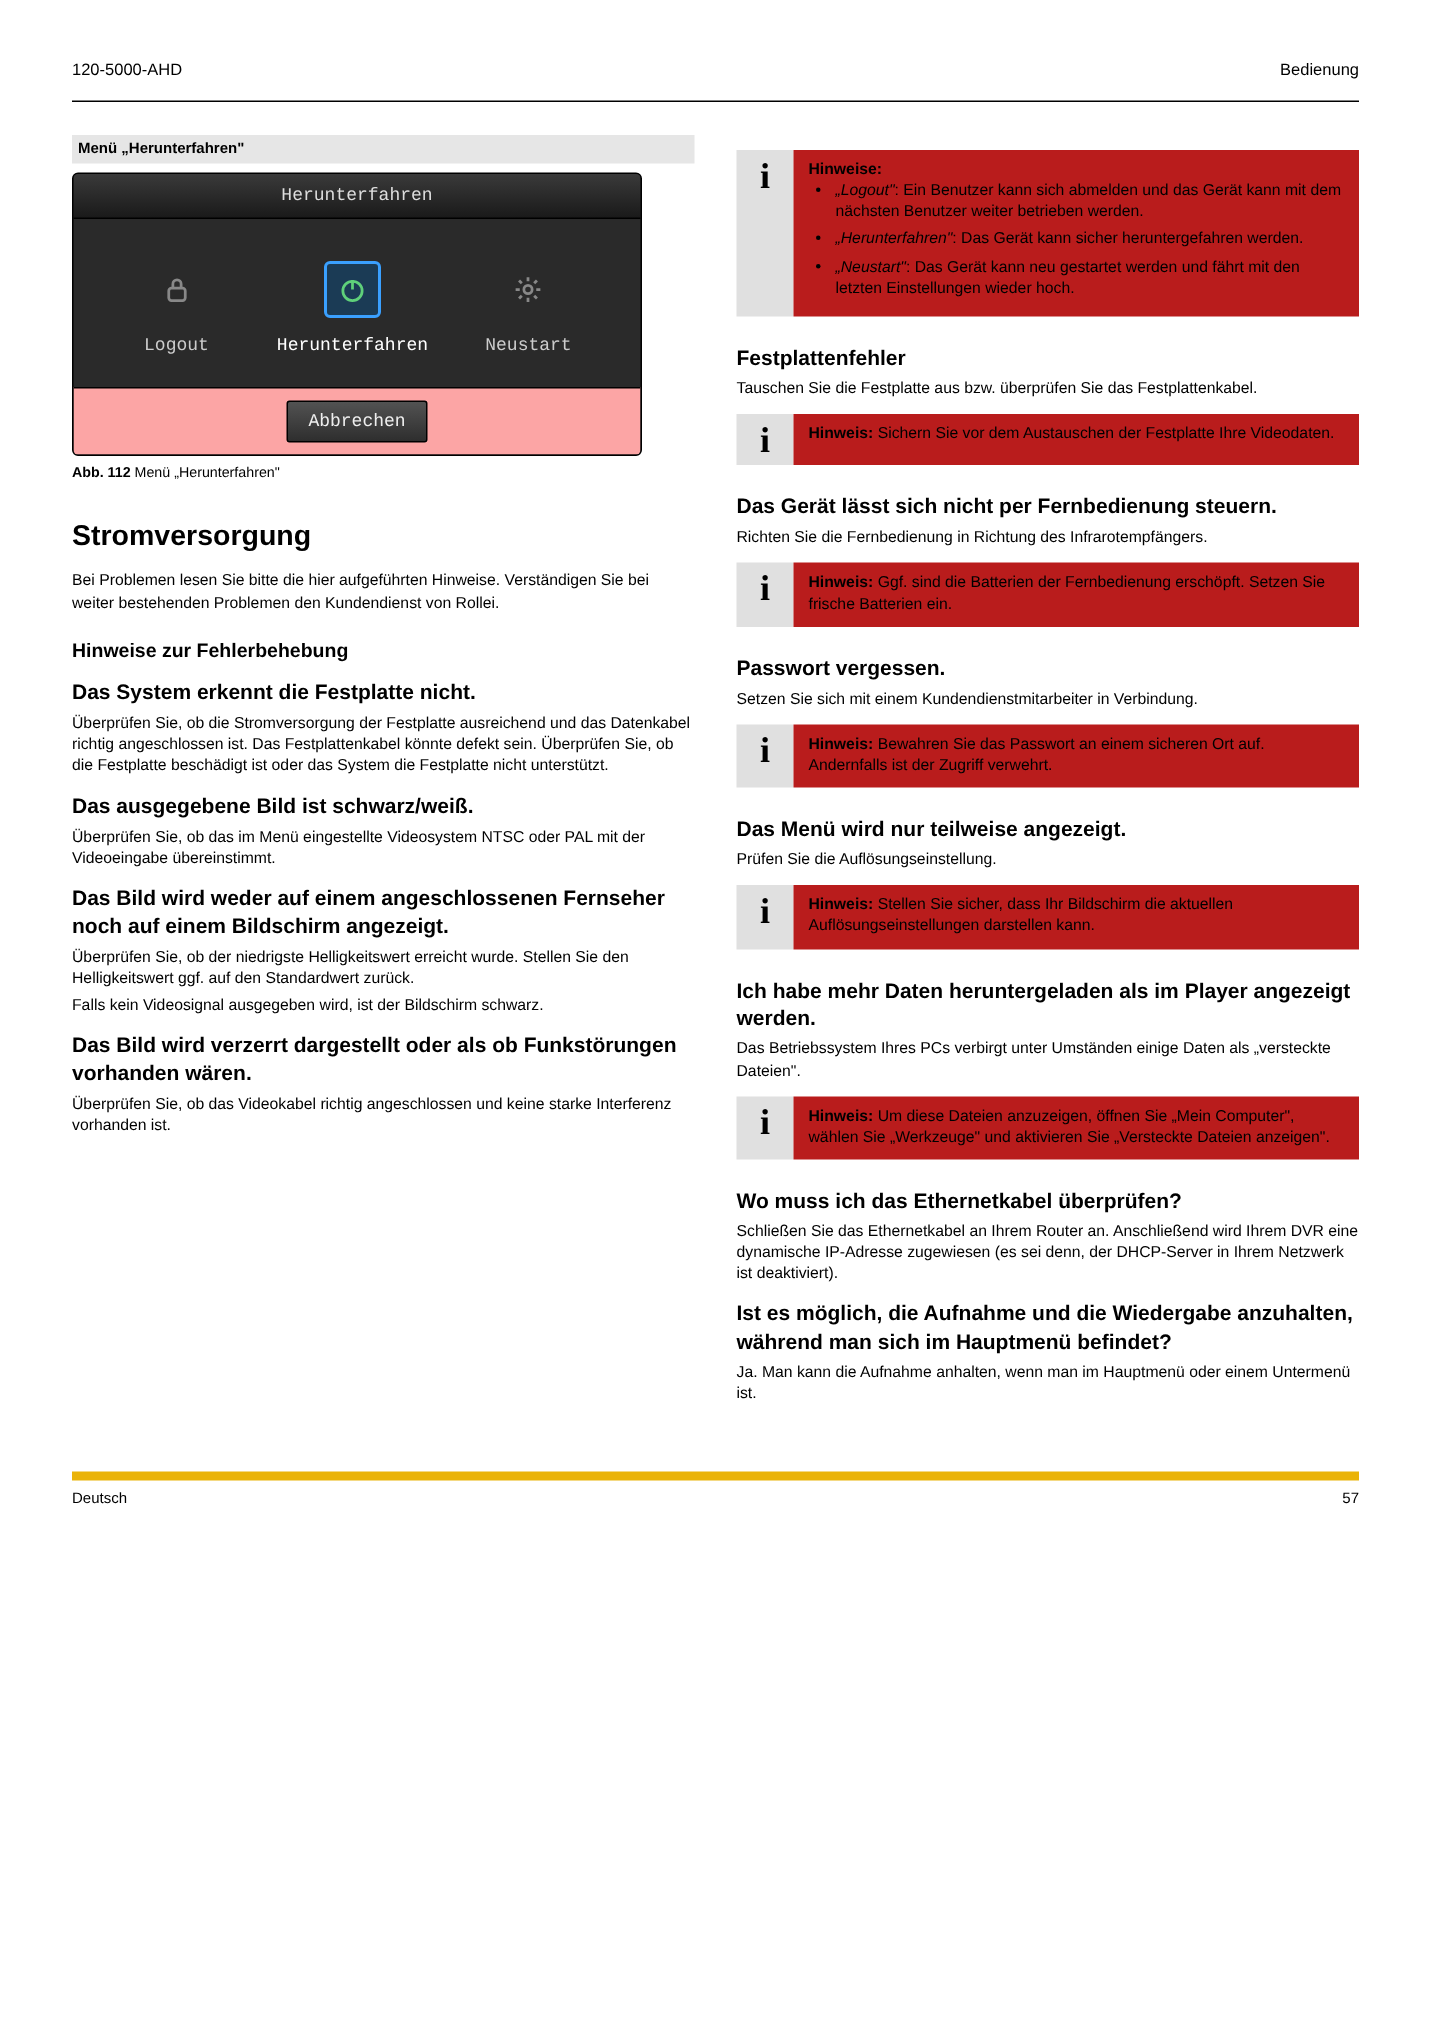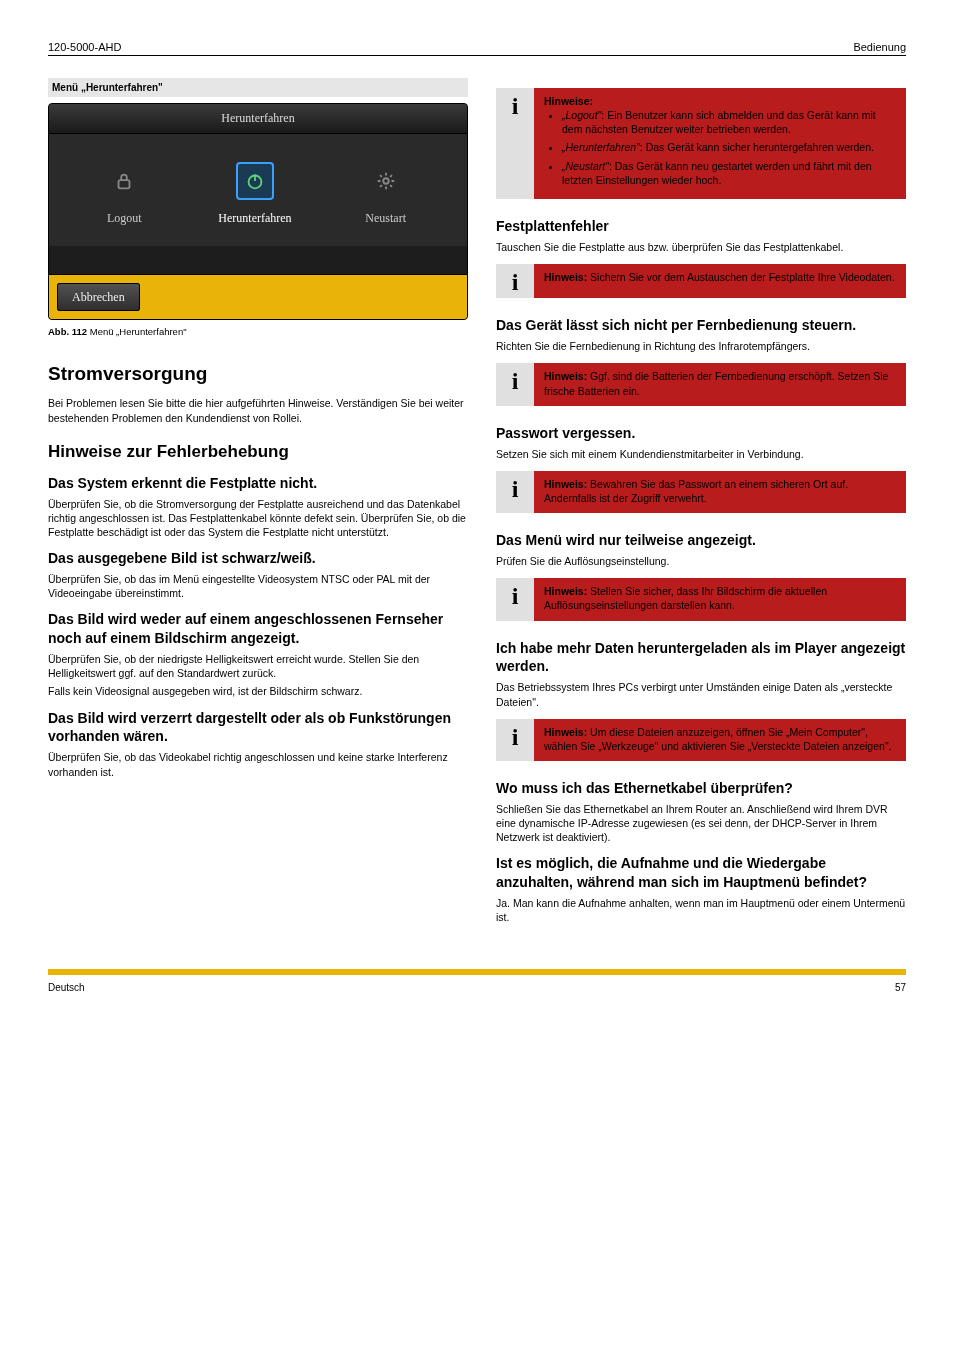--- a/index.html
+++ b/index.html
@@ -8,47 +8,47 @@
     font-size: 11px;
     color: #000;
     background: #fff;
     width: 954px;
     margin: 0 auto;
     padding: 40px 48px 30px 48px;
     line-height: 1.35;
   }
   .page-header {
     border-bottom: 1px solid #000;
-    padding-bottom: 0;
+    padding-bottom: 12px;
     margin-bottom: 22px;
     display: flex;
     justify-content: space-between;
     font-size: 11px;
   }
   .columns {
     display: flex;
     gap: 28px;
   }
   .col { width: 50%; }
   .figure-label-bar {
     background: #e6e6e6;
     padding: 3px 4px;
     font-size: 10px;
     font-weight: bold;
   }
   
   .dialog {
     margin-top: 6px;
-    width: 420px;
+    width: 380px;
     border: 1px solid #000;
     background: #1d1d1d;
     border-radius: 4px;
     overflow: hidden;
     color: #e8e8e8;
-    font-family: Liberation Serif, serif;
+    font-family: Liberation Mono, monospace;
   }
   .dlg-titlebar {
     background: linear-gradient(#3a3a3a,#1a1a1a);
     text-align: center;
     padding: 6px 0;
     font-size: 12px;
     border-bottom: 1px solid #000;
     color: #ddd;
   }
   .dlg-body {
@@ -76,43 +76,42 @@
     justify-content:center;
     margin-bottom: 10px;
   }
   .dlg-item.active .iconbox {
     border: 2px solid #3aa0ff;
     background: #1b3b55;
   }
   .dlg-item.active { color: #fff; }
   .dlg-icon { width: 22px; height: 22px; }
   .dlg-footer {
-    background: #eab308;
+    background: #fca5a5;
     padding: 8px;
-    text-align: left;
+    text-align: center;
     border-top: 1px solid #000;
-    margin-top: 28px;
   }
   .dlg-cancel {
     display:inline-block;
     background: linear-gradient(#525252,#2e2e2e);
     color: #eee;
     border: 1px solid #000;
     padding: 5px 14px;
     font-size: 12px;
     border-radius: 2px;
   }
   
   .fig-caption {
     font-size: 9.5px;
     margin-top: 6px;
   }
   
   h1.sec { font-size: 19px; font-weight: bold; margin-top: 22px; margin-bottom: 10px; }
-  h2.sub { font-size: 17px; font-weight: bold; margin-top: 16px; margin-bottom: 6px; }
+  h2.sub { font-size: 13px; font-weight: bold; margin-top: 16px; margin-bottom: 6px; }
   h3.sub2 { font-size: 14px; font-weight: bold; margin-top: 10px; margin-bottom: 4px; }
   p { font-size: 10.5px; margin-bottom: 4px; }
   em.it { font-style: italic; }
   
   .infobox {
     display:flex;
     margin: 10px 0 18px 0;
   }
   .info-icon {
     width: 38px;

